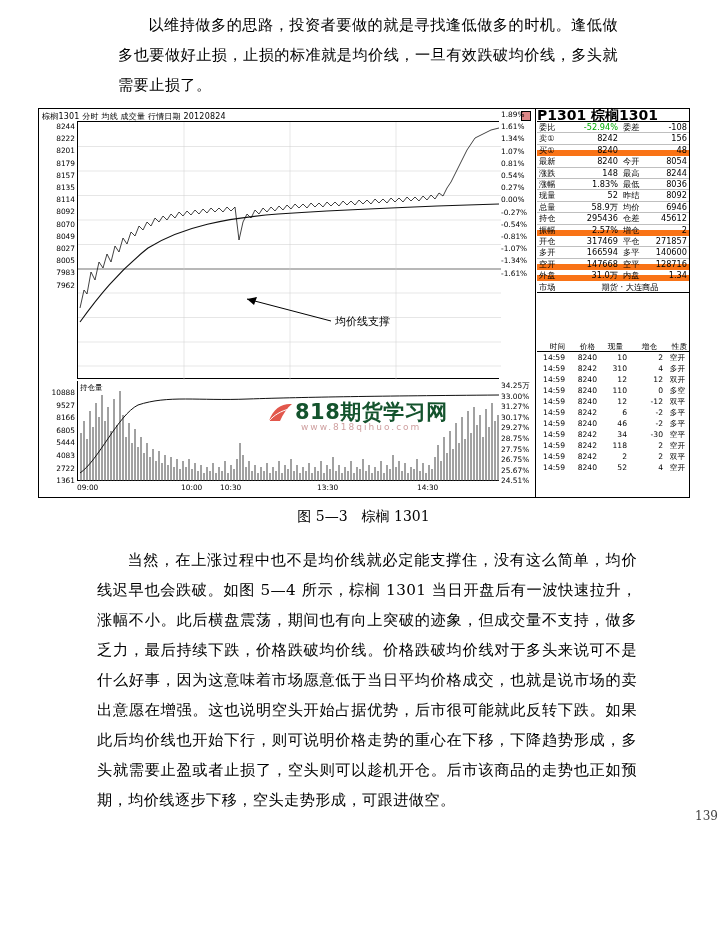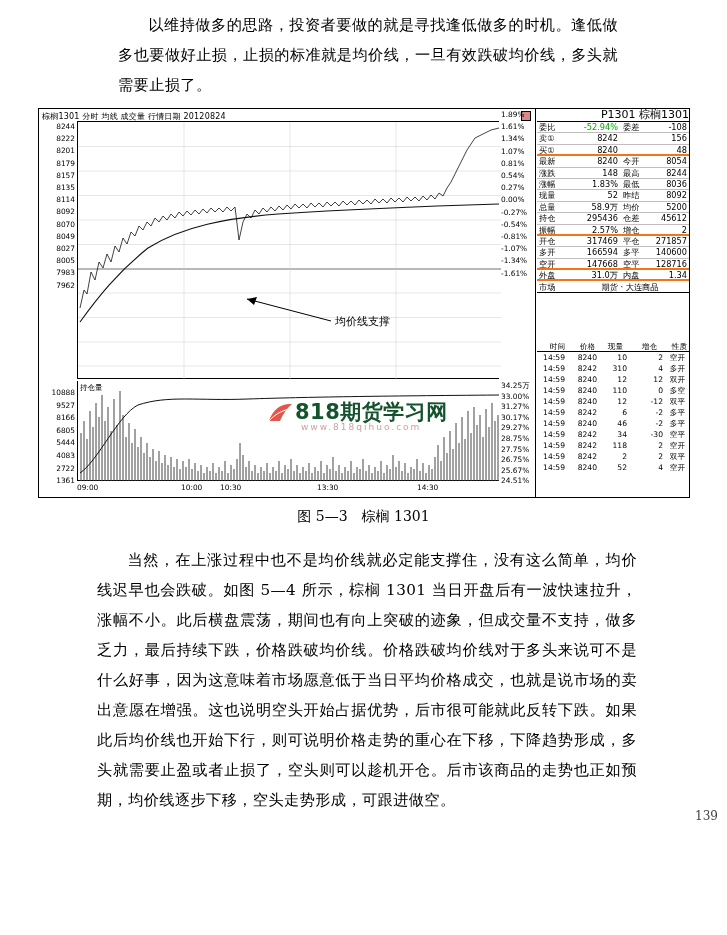--- a/index.html
+++ b/index.html
@@ -119,33 +119,33 @@
   }
 
   
   #quote-panel{
     position:absolute;left:498px;top:0;width:152px;height:388px;
     box-sizing:border-box;
     font-size:8.2px;
     font-family:"DejaVu Sans","Liberation Sans",sans-serif;
   }
   #quote-head{
-    height:12px;line-height:12px;text-align:right;
-    border-bottom:1px solid #000;font-size:11px;
+    height:12px;line-height:12px;text-align:left;
+    border-bottom:1px solid #000;font-size:14px;font-weight:bold;
   }
   .qrow{
     display:flex;height:11.4px;line-height:11.4px;
     border-bottom:1px solid #bfbfbf;
     padding:0 2px;box-sizing:border-box;
   }
   .qrow .k{width:34px;flex:none;}
   .qrow .v{flex:1;text-align:right;padding-right:3px;}
   .qrow .k2{width:30px;flex:none;padding-left:2px;}
   .qrow .v2{width:34px;flex:none;text-align:right;}
-  .thick{border-bottom:2px solid #f97316;}
+  .thick{border-bottom:6px solid #f97316;}
   #market-row{
     display:flex;height:12px;line-height:12px;
     border-bottom:1px solid #000;padding:0 2px;box-sizing:border-box;
   }
   #market-row .k{width:34px;}
   #market-row .v{flex:1;text-align:center;}
   #ticks-wrap{
     position:absolute;left:498px;top:232px;width:152px;height:156px;
     font-size:7.6px;
     font-family:"DejaVu Sans","Liberation Sans",sans-serif;
@@ -485,21 +485,21 @@
       <div class="qrow">
         <span class="k">现量</span>
         <span class="v">52</span>
         <span class="k2">昨结</span>
         <span class="v2">8092</span>
       </div>
       <div class="qrow">
         <span class="k">总量</span>
         <span class="v">58.9万</span>
         <span class="k2">均价</span>
-        <span class="v2">5200</span>
+        <span class="v2">6946</span>
       </div>
       <div class="qrow">
         <span class="k">持仓</span>
         <span class="v">295436</span>
         <span class="k2">仓差</span>
         <span class="v2">45612</span>
       </div>
       <div class="qrow thick">
         <span class="k">振幅</span>
         <span class="v">2.57%</span>

